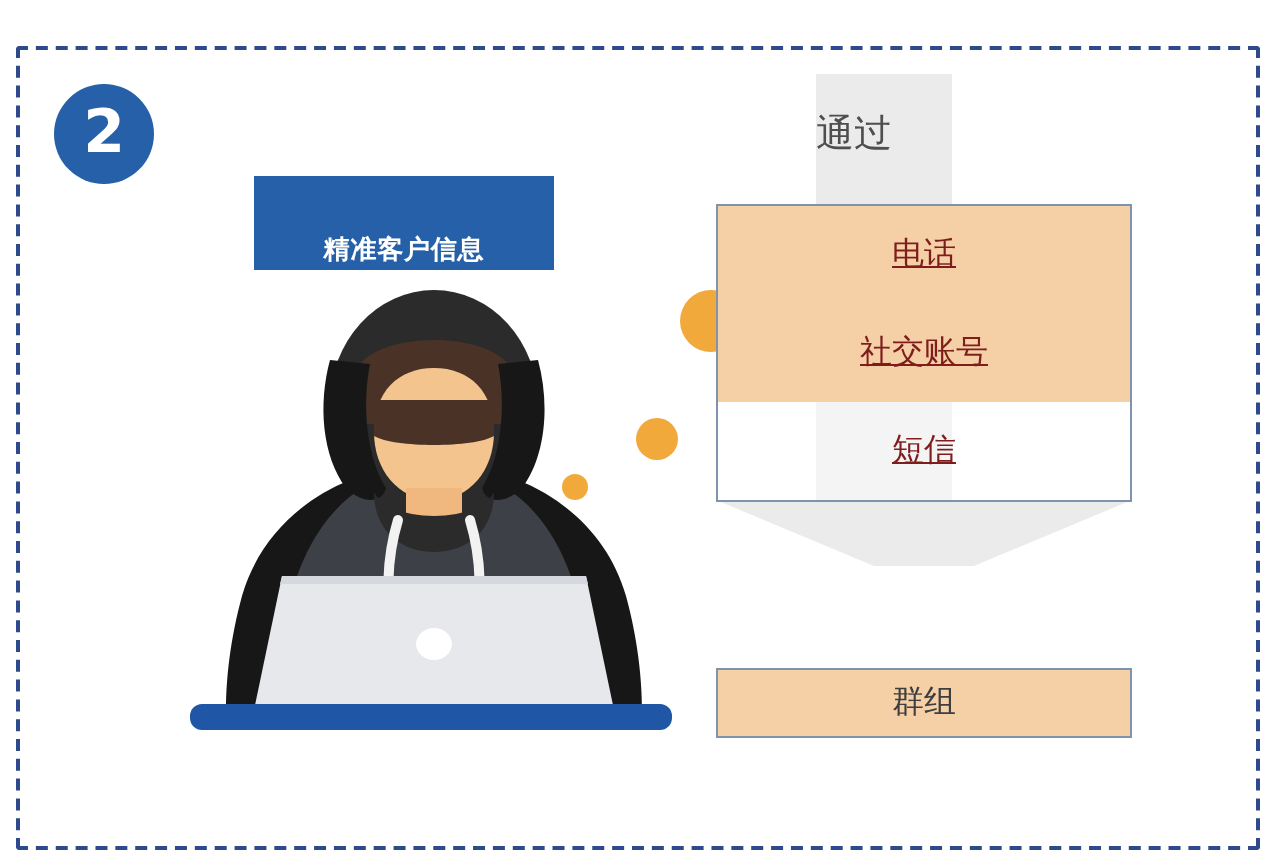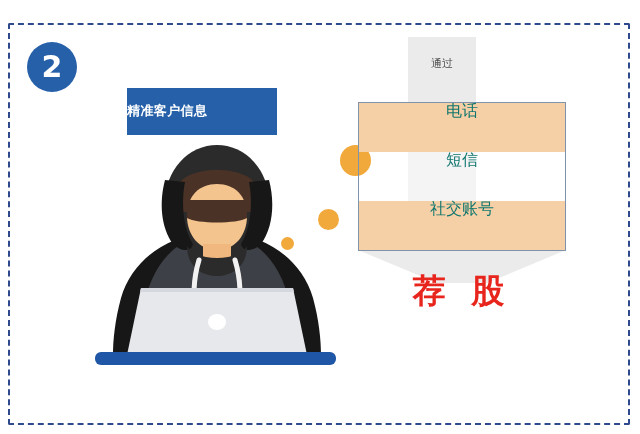--- a/index.html
+++ b/index.html
@@ -53,22 +53,21 @@
 
   
   .caption-box {
     position: absolute;
     left: 127px;
     top: 88px;
     width: 150px;
     height: 47px;
     background: #2560a8;
     display: flex;
-    flex-direction: column;
-    align-items: flex-start;
+    align-items: flex-end;
     justify-content: center;
     box-sizing: border-box;
     gap: 20px;
   }
   .caption-box .line {
     color: #ffffff;
     font-size: 13px;
     font-weight: bold;
     line-height: 1.55;
     letter-spacing: 0.4px;
@@ -133,47 +132,48 @@
     background: #ebebeb;
     clip-path: polygon(0% 0%, 100% 0%, 62% 100%, 38% 100%);
   }
 
   
   .via-label {
     position: absolute;
     left: 408px;
     top: 58px;
     width: 68px;
-    text-align: center;
-    font-size: 11px;
+    text-align: left;
+    font-size: 19px;
     color: #4f4f4f;
     line-height: 1;
   }
 
   
   .channel-list {
     position: absolute;
     left: 358px;
     top: 102px;
     width: 208px;
     height: 149px;
     border: 1px solid #7f93ad;
     box-sizing: border-box;
     background: transparent;
     display: flex;
     flex-direction: column;
   }
   .channel-row {
     flex: 1;
     display: flex;
-    align-items: flex-start;
+    align-items: center;
     justify-content: center;
     font-size: 16px;
-    color: #0f766e;
-    line-height: 1;
+    color: #7f1d1d;
+    line-height: 1;
+    text-decoration: underline;
   }
   .channel-row.fill-orange { background: #f5cfa6; }
   .channel-row.fill-none   { background: transparent; }
 
   
   .headline {
     position: absolute;
     left: 358px;
     top: 274px;
     width: 208px;
@@ -284,24 +284,26 @@
   <div class="desk-bar"></div>
 
   <div class="dot dot-lg"></div>
   <div class="dot dot-md"></div>
   <div class="dot dot-sm"></div>
 
   <div class="channel-list">
     <div class="channel-row fill-orange">
       <span>电话</span>
     </div>
+    <div class="channel-row fill-orange">
+      <span>社交账号</span>
+    </div>
     <div class="channel-row fill-none">
       <span>短信</span>
     </div>
-    <div class="channel-row fill-orange">
-      <span>社交账号</span>
-    </div>
-  </div>
-
-  <div class="headline">荐 股</div>
-
+  </div>
+
+
+  <div class="group-box">
+    <span>群组</span>
+  </div>
 
 </div>
 
 </body></html>

